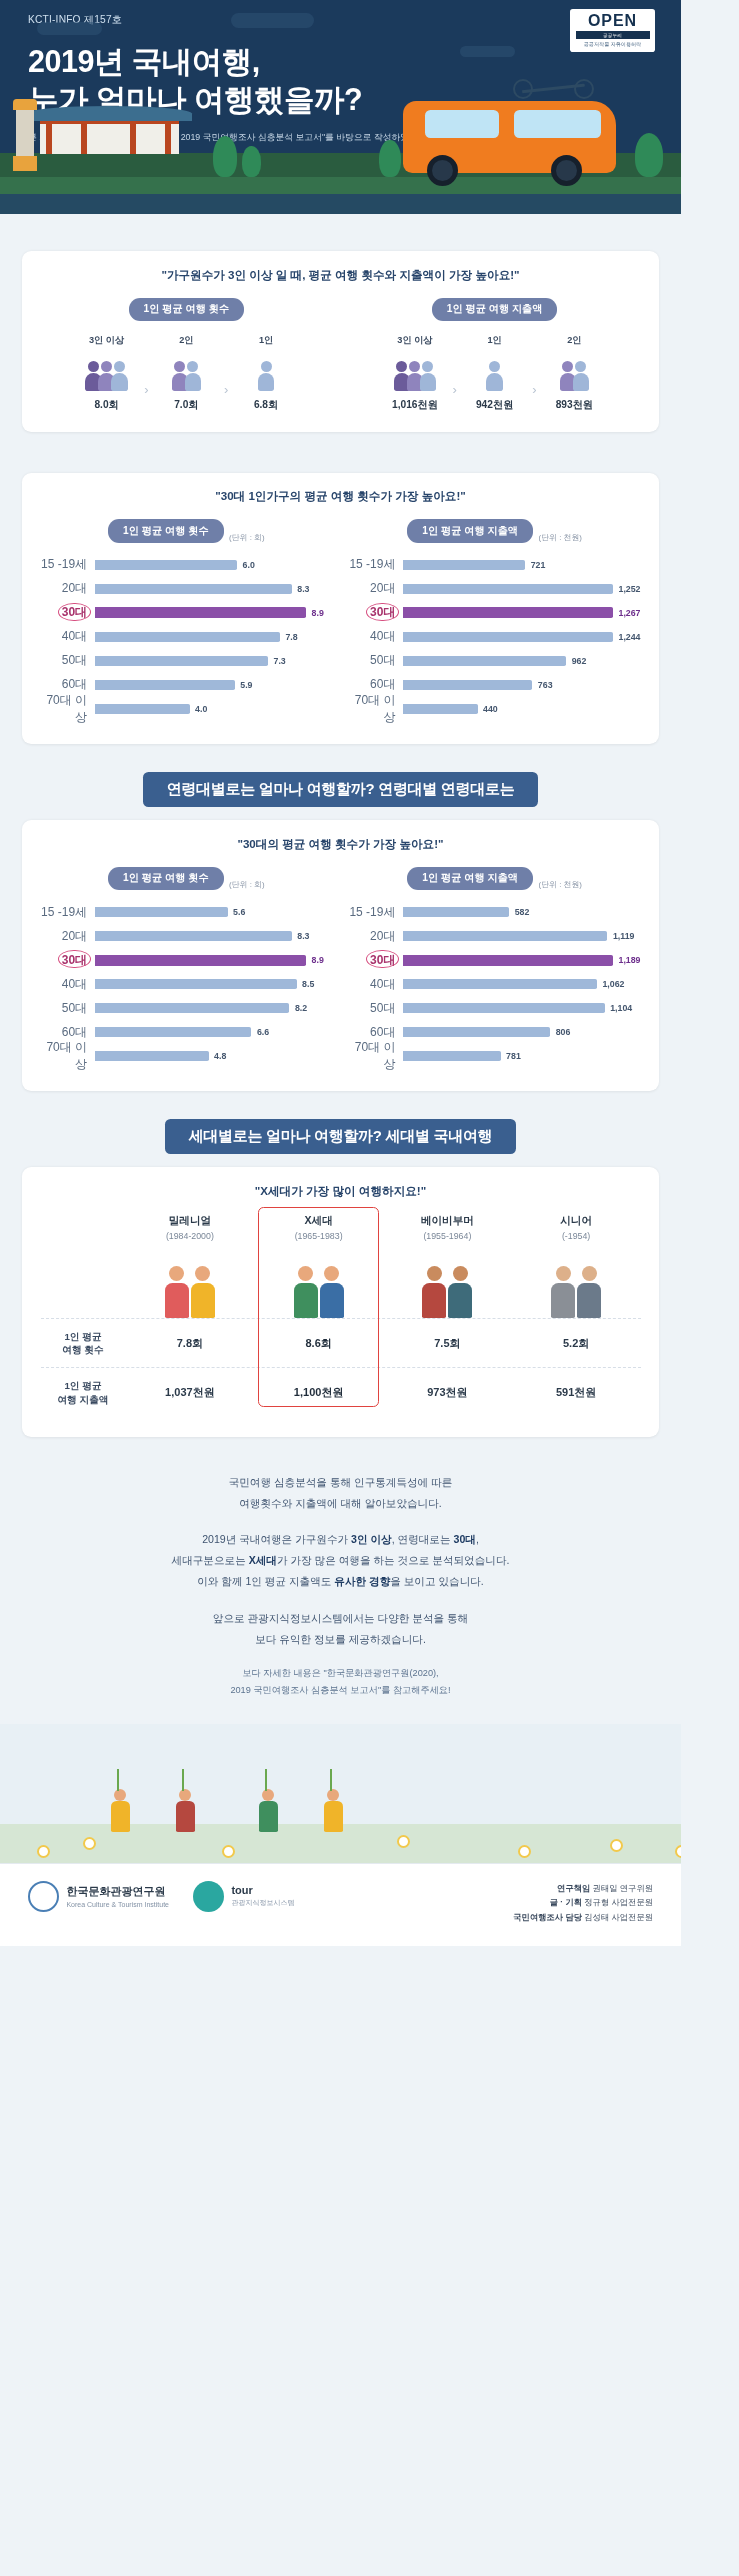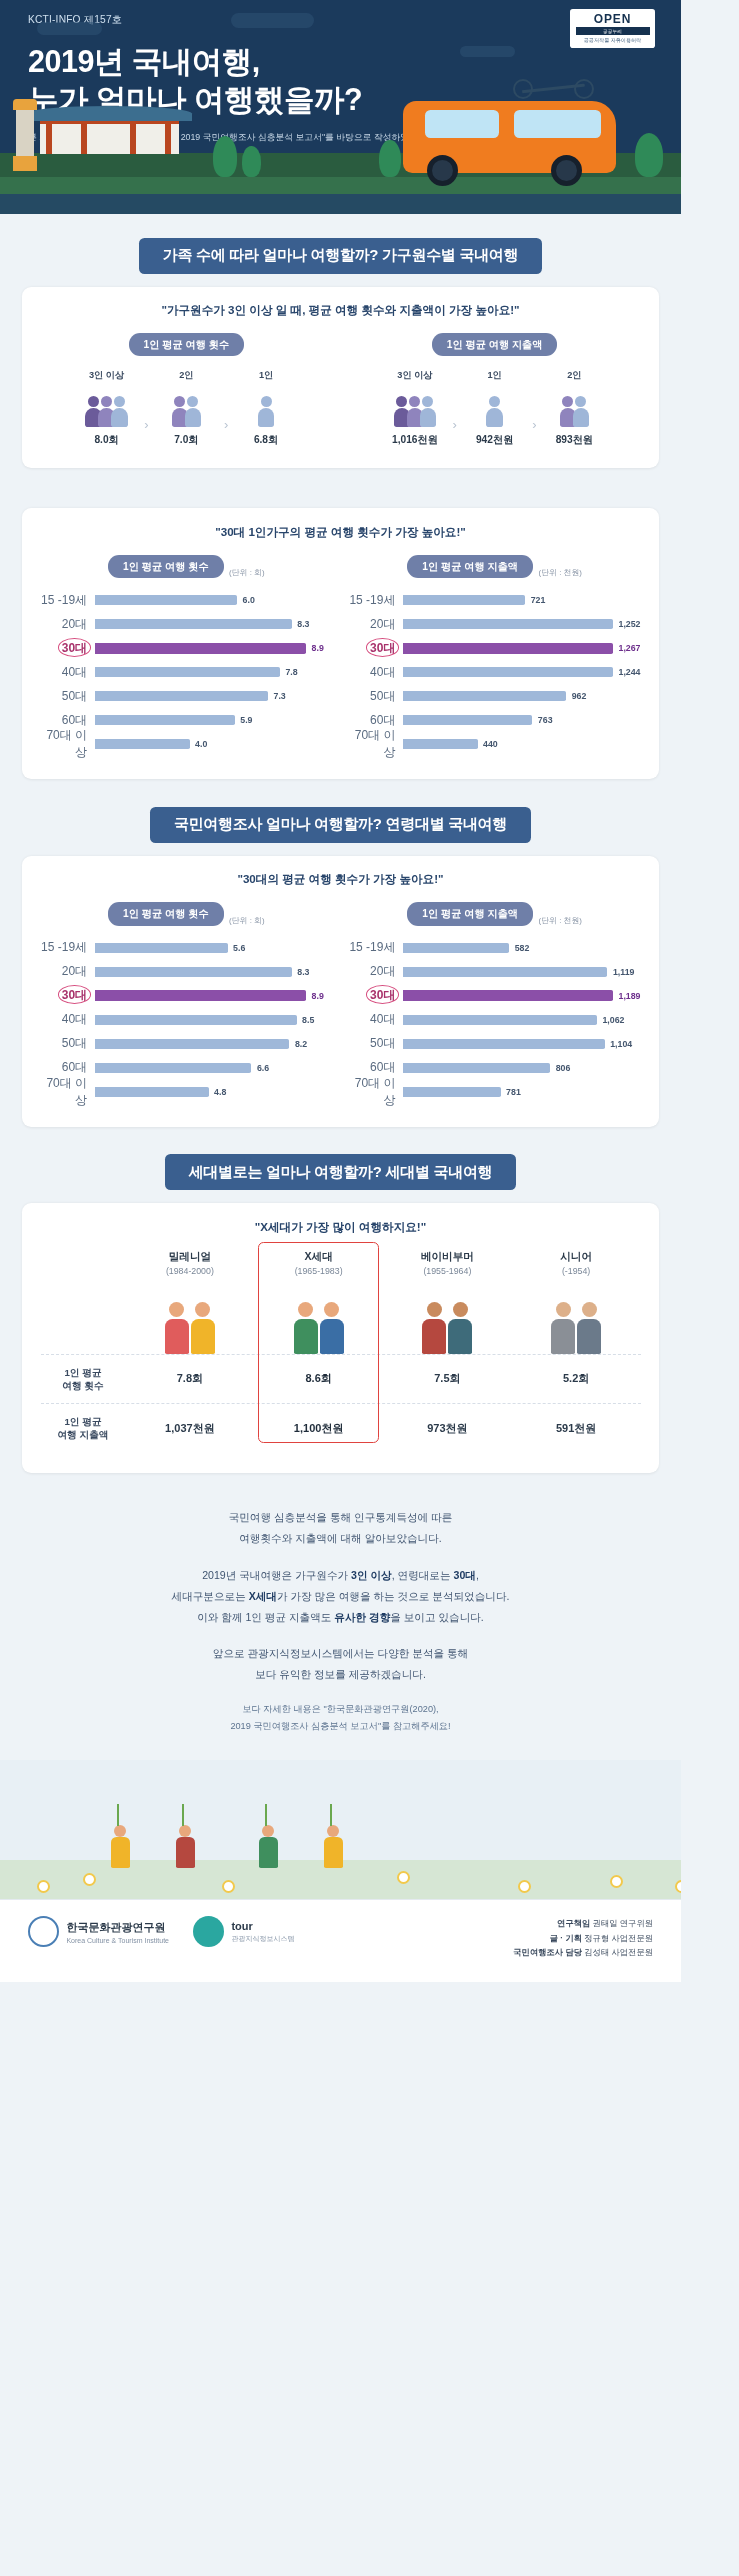--- a/index.html
+++ b/index.html
@@ -34,21 +34,21 @@
     font-size: 8.8px;
     color: #c8d8e7;
     line-height: 1.5;
   }
   .open-badge {
     position: absolute; right: 26px; top: 9.2px;
     background: #fff; color: #15314f;
     border-radius: 2.8px; padding: 2.8px 5.5px 3.7px 5.5px;
     text-align: center; width: 85px;
   }
-  .open-badge .ob-top { font-size: 12px; font-weight: bold; letter-spacing: 0.9px; }
+  .open-badge .ob-top { font-size: 16px; font-weight: bold; letter-spacing: 0.9px; }
   .open-badge .ob-mid { font-size: 4.6px; background:#15314f; color:#fff; padding:1.8px 1.8px; margin-top:0.9px; letter-spacing:0.2px;}
   .open-badge .ob-bot { font-size: 5.1px; margin-top: 1.8px; color:#3a5a7a; }
 
   
   .hill { position:absolute; bottom:0; left:0; width:739px; height:61px; background:#2a5c3f; }
   .hill2 { position:absolute; bottom:0; left:0; width:739px; height:37px; background:#35714c; }
   .road { position:absolute; bottom:0; left:0; width:739px; height:20.3px; background:#254a63; }
   .pagoda {
     position:absolute; left:26px; bottom:43px; width:166px; height:65px;
   }
@@ -227,23 +227,20 @@
       <div class="bike">
         <div class="bw bw1"></div>
           <div class="bw bw2"></div>
           <div class="bar"></div>
       </div>
     </div>
     <div class="road"></div>
   </div>
 
   <div class="section">
-    <div class="sec-title-wrap">
-      <div class="sec-title">가족 수에 따라 얼마나 여행할까? 가구원수별 국내여행</div>
-    </div>
     <div class="card">
       <div class="quote">"가구원수가 3인 이상 일 때, 평균 여행 횟수와 지출액이 가장 높아요!"</div>
       <div class="dual">
         <div class="half">
           <div class="sub-head">
               <span class="pill">1인 평균 여행 횟수</span>
             </div>
           <div class="hh-row">
             <div class="hh-item">
               <div class="hh-label">3인 이상</div>
@@ -464,21 +461,21 @@
                 </div>
               </div>
             </div>
         </div>
       </div>
     </div>
   </div>
 
   <div class="section">
     <div class="sec-title-wrap">
-      <div class="sec-title">국민여행조사 얼마나 여행할까? 연령대별 국내여행</div>
+      <div class="sec-title">연령대별로는 얼마나 여행할까? 연령대별 연령대로는</div>
     </div>
     <div class="card">
       <div class="quote">"30대의 평균 여행 횟수가 가장 높아요!"</div>
       <div class="dual">
         <div class="half">
           <div class="sub-head">
             <span class="pill">1인 평균 여행 횟수</span>
             <span class="unit">(단위 : 회)</span>
           </div>
           <div class="bar-chart">

